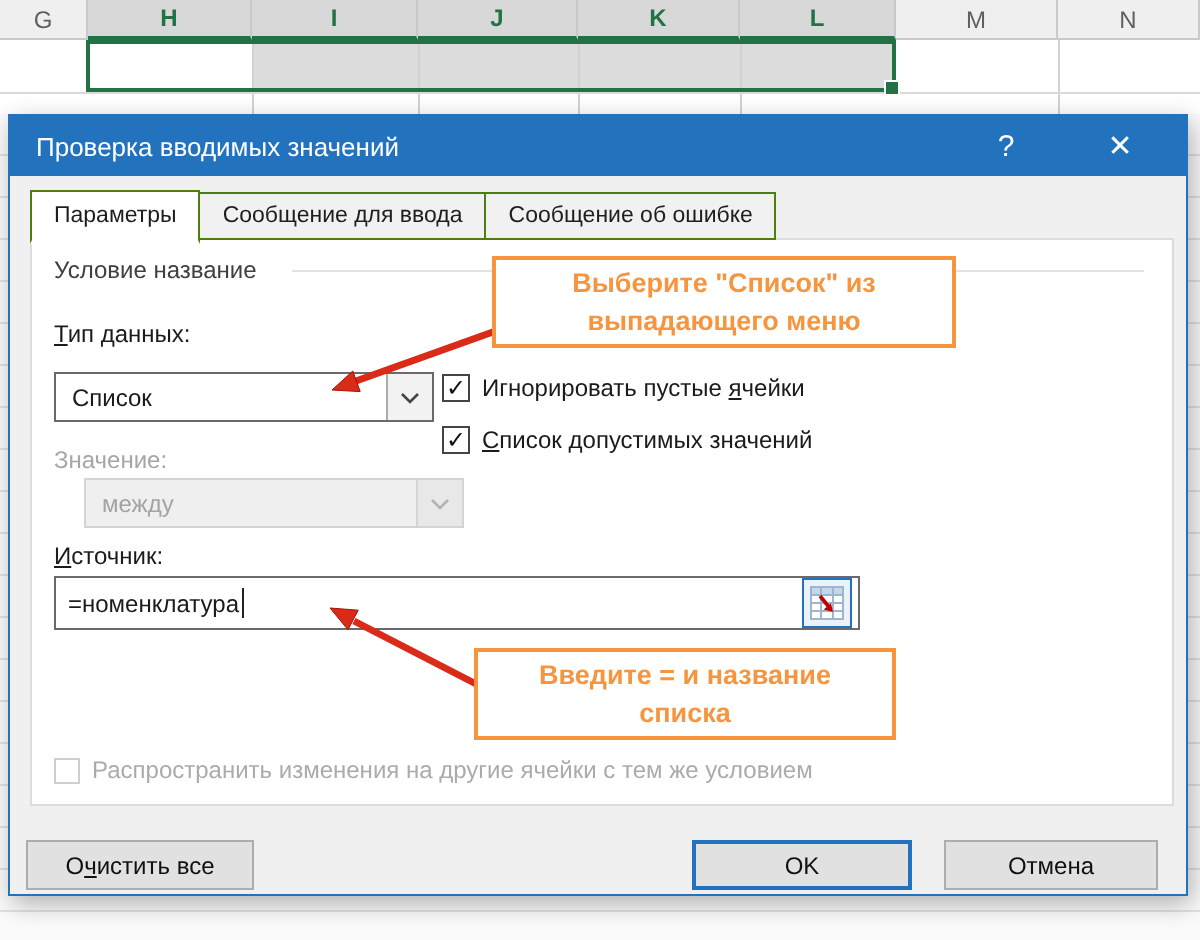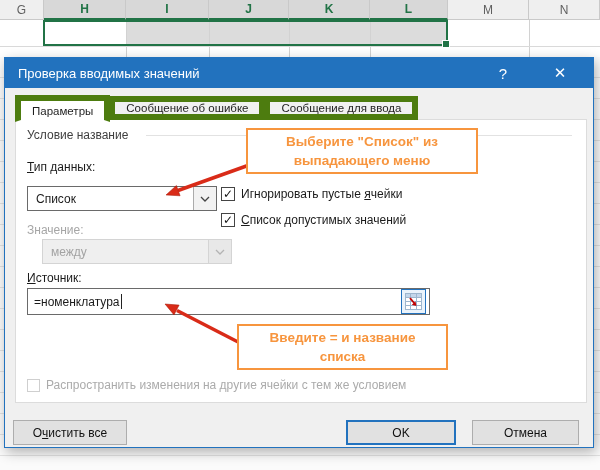--- a/index.html
+++ b/index.html
@@ -34,21 +34,21 @@
     box-shadow:2px 4px 12px rgba(0,0,0,.3);}
   .titlebar{position:absolute;left:0;top:0;width:100%;height:30px;background:#2272BE;
     display:flex;align-items:center;color:#fff;font-size:13px;padding-left:13px;
     box-sizing:border-box;}
   .tb-icons{margin-left:auto;display:flex;gap:17px;padding-right:13px;}
   .tb-btn{width:40px;height:30px;display:flex;align-items:center;justify-content:center;
     font-size:15px;cursor:default;}
   .tabs{position:absolute;left:10px;top:37px;display:flex;align-items:flex-end;z-index:3;}
   .tab{box-sizing:border-box;height:24px;display:flex;align-items:center;
     padding:0 11px;margin-right:-1px;font-size:11.5px;color:#1E1E1E;
-    background:#F1F1F1;border:6px solid #4d7c0f;}
+    background:#F1F1F1;border:1px solid #4d7c0f;}
   .tab.active{height:27px;background:#fff;border-bottom:2px solid #fff;margin-bottom:-2px;}
   .panel{position:absolute;left:10px;top:61px;width:572px;height:284px;z-index:2;
     box-sizing:border-box;background:#fff;border:1px solid #DCDCDC;font-size:12px;color:#1B1B1B;}
   .group-label{position:absolute;left:11px;top:8px;color:#404040;}
   .group-line{position:absolute;left:130px;top:15px;width:426px;height:1px;background:#E2E2E2;}
   .lbl{position:absolute;}
   .ak{text-decoration:underline;}
   .dd{position:absolute;left:11px;width:190px;height:25px;box-sizing:border-box;
     background:#fff;border:1px solid #6A6A6A;display:flex;align-items:center;
     padding-left:8px;}
@@ -111,22 +111,22 @@
   <div class="titlebar">
     <span>Проверка вводимых значений</span>
     <span class="tb-icons">
       <span class="tb-btn">?</span>
       <span class="tb-btn">✕</span>
     </span>
   </div>
 
   <div class="tabs">
     <div class="tab active">Параметры</div>
+    <div class="tab">Сообщение для ввода</div>
     <div class="tab">Сообщение об ошибке</div>
-    <div class="tab">Сообщение для ввода</div>
   </div>
 
   <div class="panel">
     <div class="group-label">Условие название</div>
     <div class="group-line"></div>
 
     <div class="lbl" style="left:11px;top:40px;">
       <span class="ak">Т</span><span>ип данных:</span>
     </div>
     <div class="dd" style="top:66px;">

